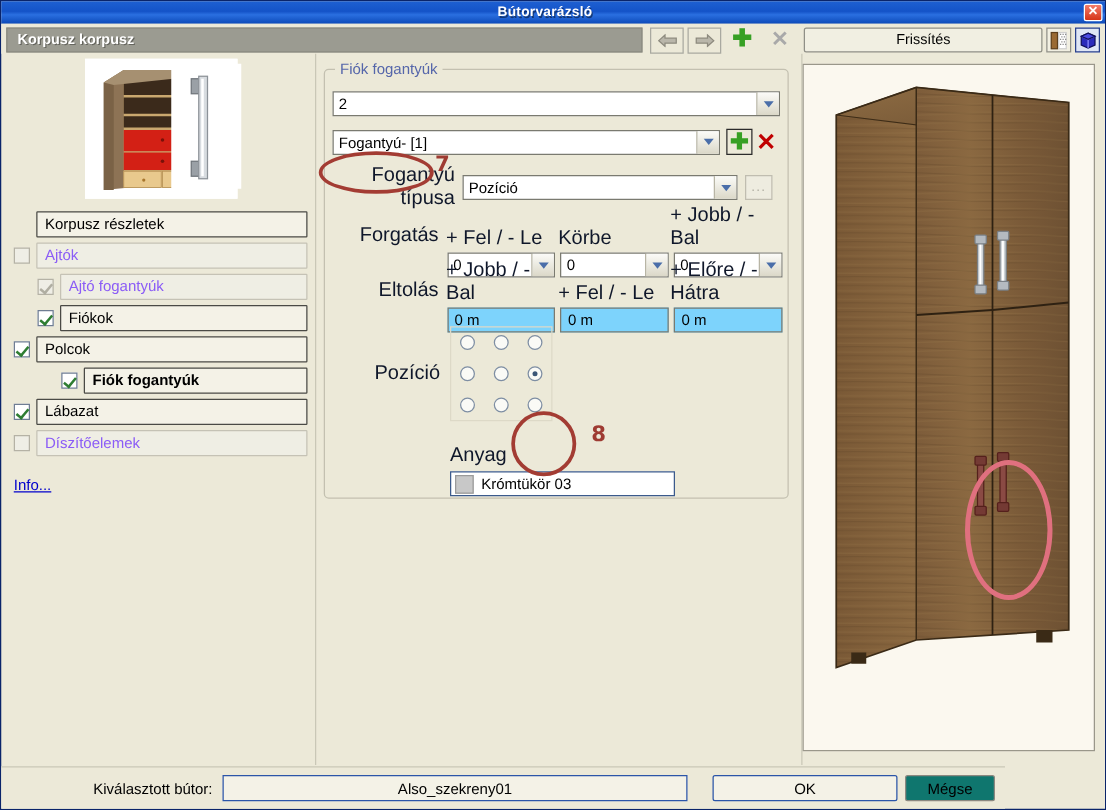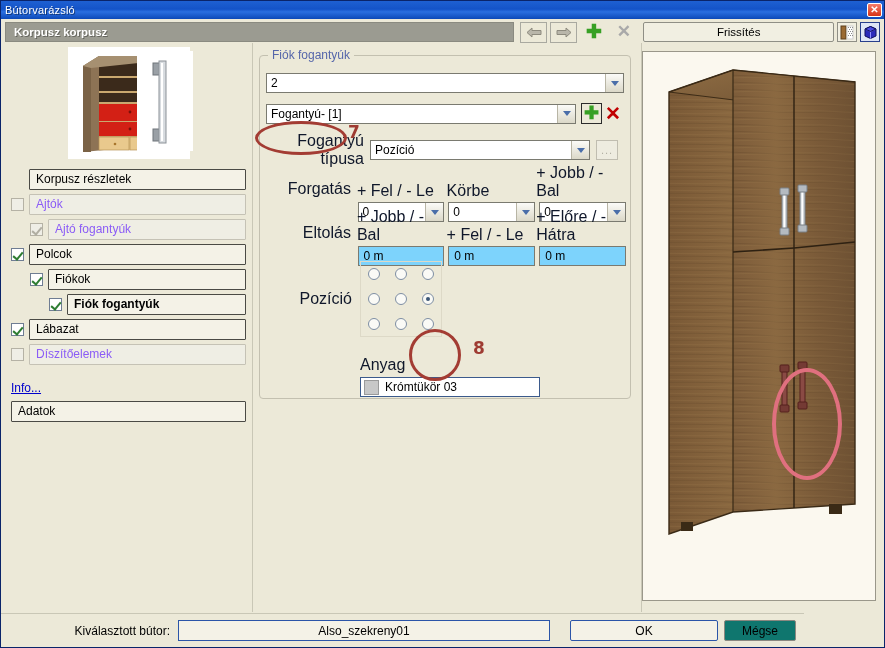--- a/index.html
+++ b/index.html
@@ -12,22 +12,22 @@
   }
   .app{position:relative;width:885px;height:648px;box-sizing:border-box;
        border:1px solid #0a246a;background:#ece9d8;}
 
   
   .titlebar{
     height:18px;width:100%;box-sizing:border-box;
     background:linear-gradient(to bottom,#1e60d2 0%,#1453c8 45%,#2a6fe0 60%,#0c49b8 100%);
     display:flex;align-items:center;padding:0 2px 0 4px;color:#fff;
   }
-  .titlebar .tl-text{font-weight:normal;font-size:11px;letter-spacing:.2px;flex:1;
-     text-shadow:1px 1px 0 rgba(0,0,0,.45);}
+  .titlebar .tl-text{font-weight:bold;font-size:11px;letter-spacing:.2px;flex:1;
+     text-shadow:1px 1px 0 rgba(0,0,0,.45);text-align:center;}
   .close-btn{
     width:15px;height:14px;box-sizing:border-box;
     background:linear-gradient(to bottom,#f37c6a,#d63418);
     border:1px solid #fff;border-radius:2px;
     color:#fff;font-size:10px;font-weight:bold;line-height:12px;text-align:center;
     cursor:pointer;
   }
 
   
   .headerstrip{height:24px;display:flex;align-items:center;background:#ece9d8;
@@ -291,46 +291,43 @@
           <div class="tbtn nobox">Korpusz részletek</div>
         </div>
         <div class="titem">
           <div class="tbox dis"></div>
           <div class="tbtn dis">Ajtók</div>
         </div>
         <div class="titem ind1">
           <div class="tbox dis checked"></div>
           <div class="tbtn dis">Ajtó fogantyúk</div>
         </div>
+        <div class="titem ind1">
+          <div class="tbox checked"></div>
+          <div class="tbtn">Fiókok</div>
+        </div>
         <div class="titem">
           <div class="tbox checked"></div>
           <div class="tbtn">Polcok</div>
         </div>
-        <div class="titem ind1">
-          <div class="tbox checked"></div>
-          <div class="tbtn">Fiókok</div>
-        </div>
         <div class="titem ind2">
           <div class="tbox checked"></div>
           <div class="tbtn bold">Fiók fogantyúk</div>
         </div>
         <div class="titem">
           <div class="tbox checked"></div>
           <div class="tbtn">Lábazat</div>
         </div>
         <div class="titem">
           <div class="tbox dis"></div>
           <div class="tbtn dis">Díszítőelemek</div>
         </div>
       </div>
 
       <div class="infolink">Info...</div>
-      <div class="adatok-wrap">
-        <div class="tbtn" style="height:21px;line-height:19px;">Adatok</div>
-      </div>
     </div>
 
     <div class="midcol">
 
       <div class="groupbox">
         <div class="gb-title">Fiók fogantyúk</div>
 
         <div style="position:absolute;left:6px;top:17px;width:358px;">
           <div class="combo">
             <span class="cval">2</span>

